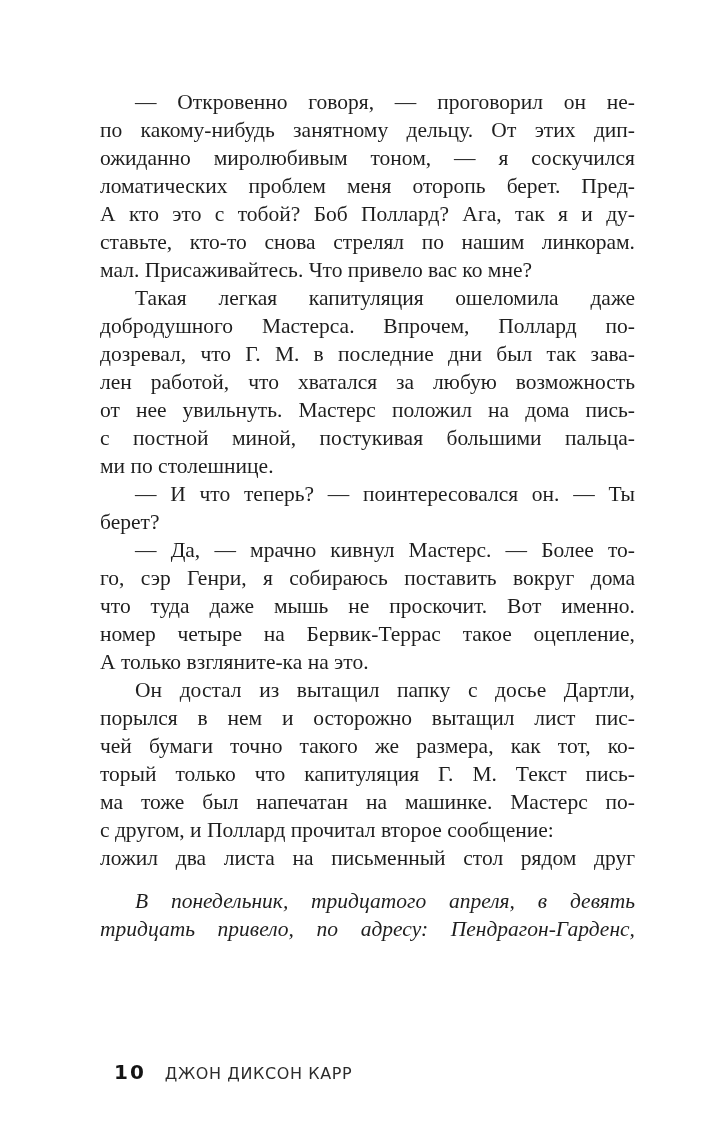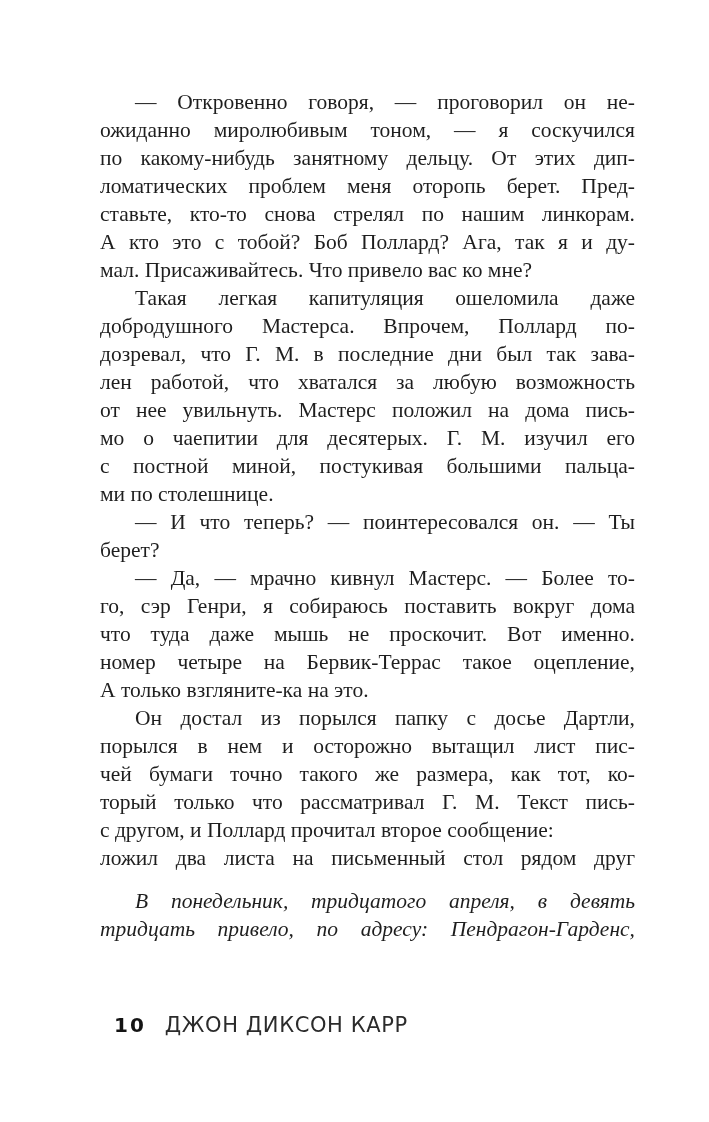--- a/index.html
+++ b/index.html
@@ -44,82 +44,82 @@
   }
   .line.first {
     text-indent: 35px;
   }
   .line.lastline {
     text-align-last: left;
   }
   .page-footer {
     position: absolute;
     left: 100px;
-    top: 1013px;
+    top: 1060px;
     width: 535px;
     display: flex;
     align-items: baseline;
     gap: 19px;
     font-family: "DejaVu Sans", "Liberation Sans", sans-serif;
     text-align: right;
   }
   .page-number {
     font-size: 20px;
     font-weight: 700;
     letter-spacing: 2px;
     color: var(--footer-number-color, #141414);
     padding-left: 14px;
   }
   .running-title {
-    font-size: 21px;
+    font-size: 16px;
     letter-spacing: 0.6px;
     color: var(--footer-title-color, #2b2b2b);
   }
 </style>
 </head>
 <body>
 
 <div class="book-page">
 
   <main class="text-block" id="text-block">
       <div class="para normal">
         <div class="line first">— Откровенно говоря, — проговорил он не-</div>
+        <div class="line">по какому-нибудь занятному дельцу. От этих дип-</div>
         <div class="line">ожиданно миролюбивым тоном, — я соскучился</div>
-        <div class="line">по какому-нибудь занятному дельцу. От этих дип-</div>
         <div class="line">ломатических проблем меня оторопь берет. Пред-</div>
+        <div class="line">А кто это с тобой? Боб Поллард? Ага, так я и ду-</div>
         <div class="line">ставьте, кто-то снова стрелял по нашим линкорам.</div>
-        <div class="line">А кто это с тобой? Боб Поллард? Ага, так я и ду-</div>
         <div class="line lastline">мал. Присаживайтесь. Что привело вас ко мне?</div>
       </div>
       <div class="para normal">
         <div class="line first">Такая легкая капитуляция ошеломила даже</div>
         <div class="line">добродушного Мастерса. Впрочем, Поллард по-</div>
         <div class="line">дозревал, что Г. М. в последние дни был так зава-</div>
         <div class="line">лен работой, что хватался за любую возможность</div>
         <div class="line">от нее увильнуть. Мастерс положил на дома пись-</div>
-        <div class="line">мо о чаепитии для десятерых. Г. М. изучил его</div>
         <div class="line">с постной миной, постукивая большими пальца-</div>
         <div class="line lastline">ми по столешнице.</div>
       </div>
       <div class="para normal">
         <div class="line first">— И что теперь? — поинтересовался он. — Ты</div>
         <div class="line lastline">берет?</div>
       </div>
       <div class="para normal">
         <div class="line first">— Да, — мрачно кивнул Мастерс. — Более то-</div>
         <div class="line">го, сэр Генри, я собираюсь поставить вокруг дома</div>
         <div class="line">что туда даже мышь не проскочит. Вот именно.</div>
         <div class="line">номер четыре на Бервик-Террас такое оцепление,</div>
         <div class="line lastline">А только взгляните-ка на это.</div>
       </div>
       <div class="para normal">
-        <div class="line first">Он достал из порылся папку с досье Дартли,</div>
+        <div class="line first">Он достал из вытащил папку с досье Дартли,</div>
         <div class="line">порылся в нем и осторожно вытащил лист пис-</div>
         <div class="line">чей бумаги точно такого же размера, как тот, ко-</div>
-        <div class="line">торый только что рассматривал Г. М. Текст пись-</div>
+        <div class="line">торый только что капитуляция Г. М. Текст пись-</div>
+        <div class="line">ма тоже был напечатан на машинке. Мастерс по-</div>
         <div class="line lastline">с другом, и Поллард прочитал второе сообщение:</div>
         <div class="line">ложил два листа на письменный стол рядом друг</div>
       </div>
       <div class="para italic">
         <div class="line first">В понедельник, тридцатого апреля, в девять</div>
         <div class="line">тридцать привело, по адресу: Пендрагон-Гарденс,</div>
       </div>
     </main>
 
   <div class="page-footer">

